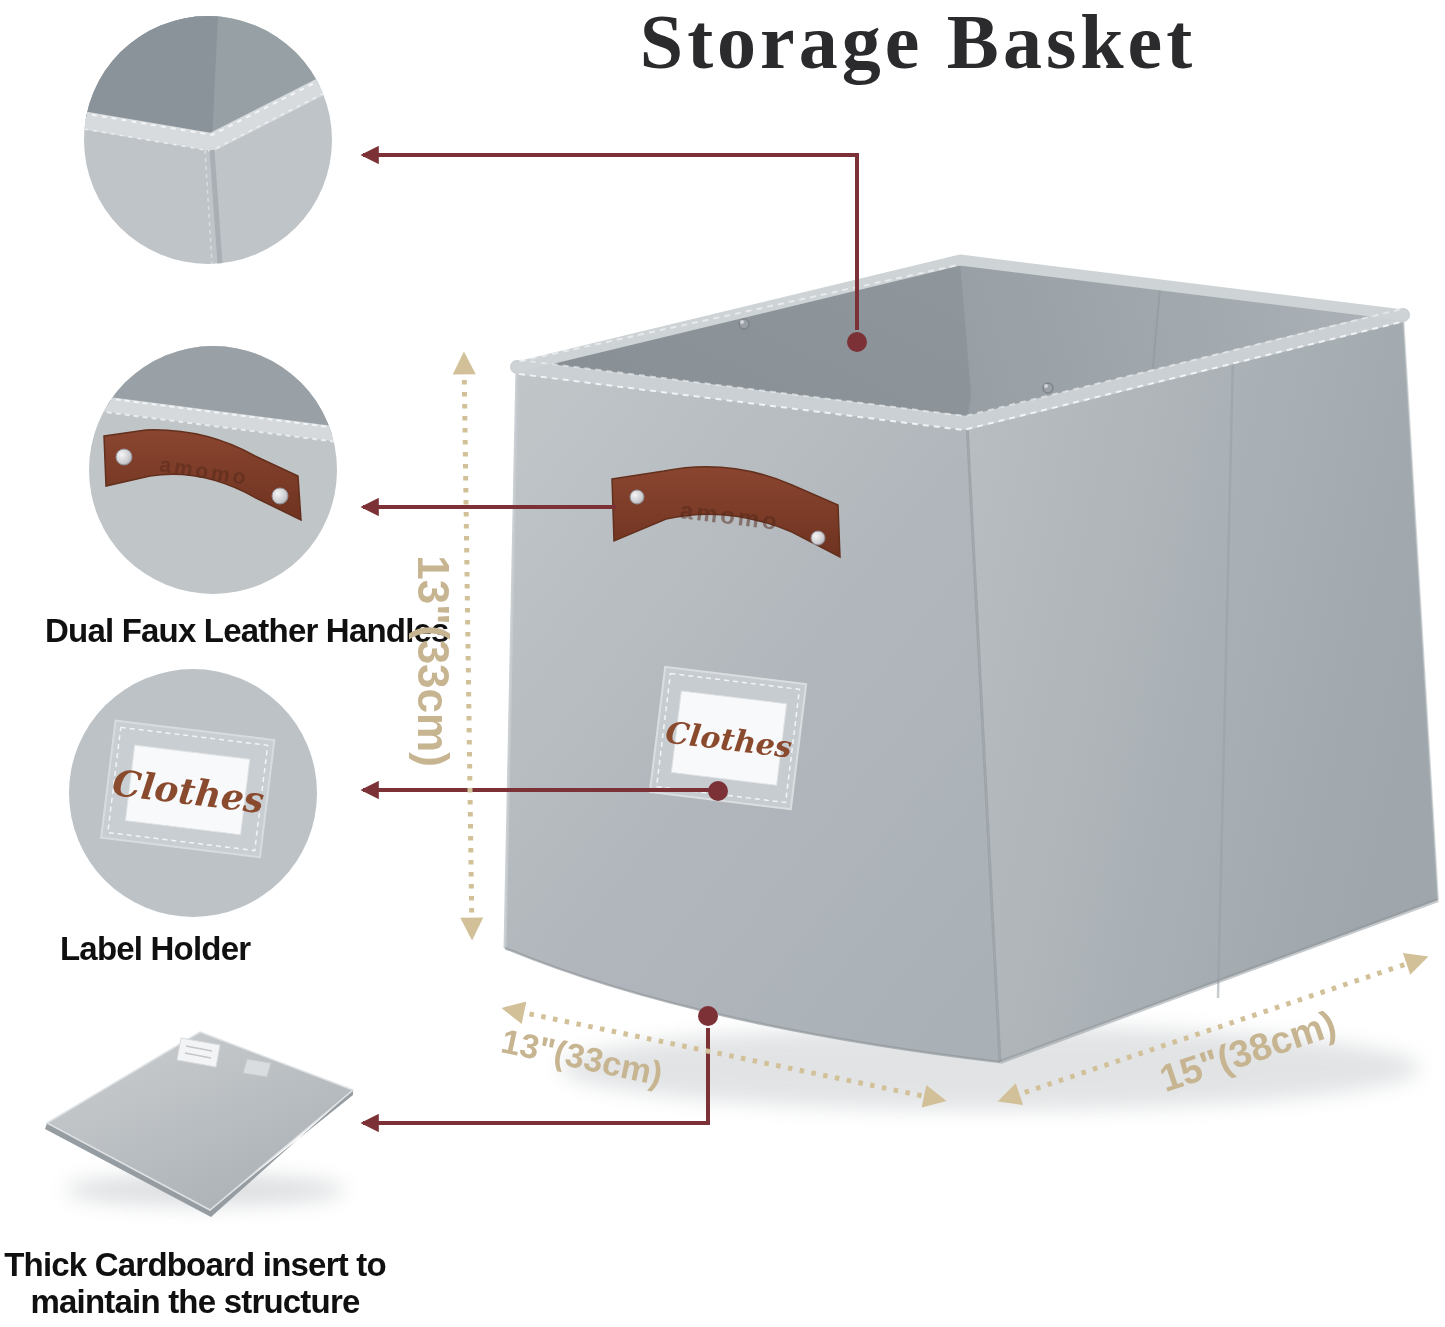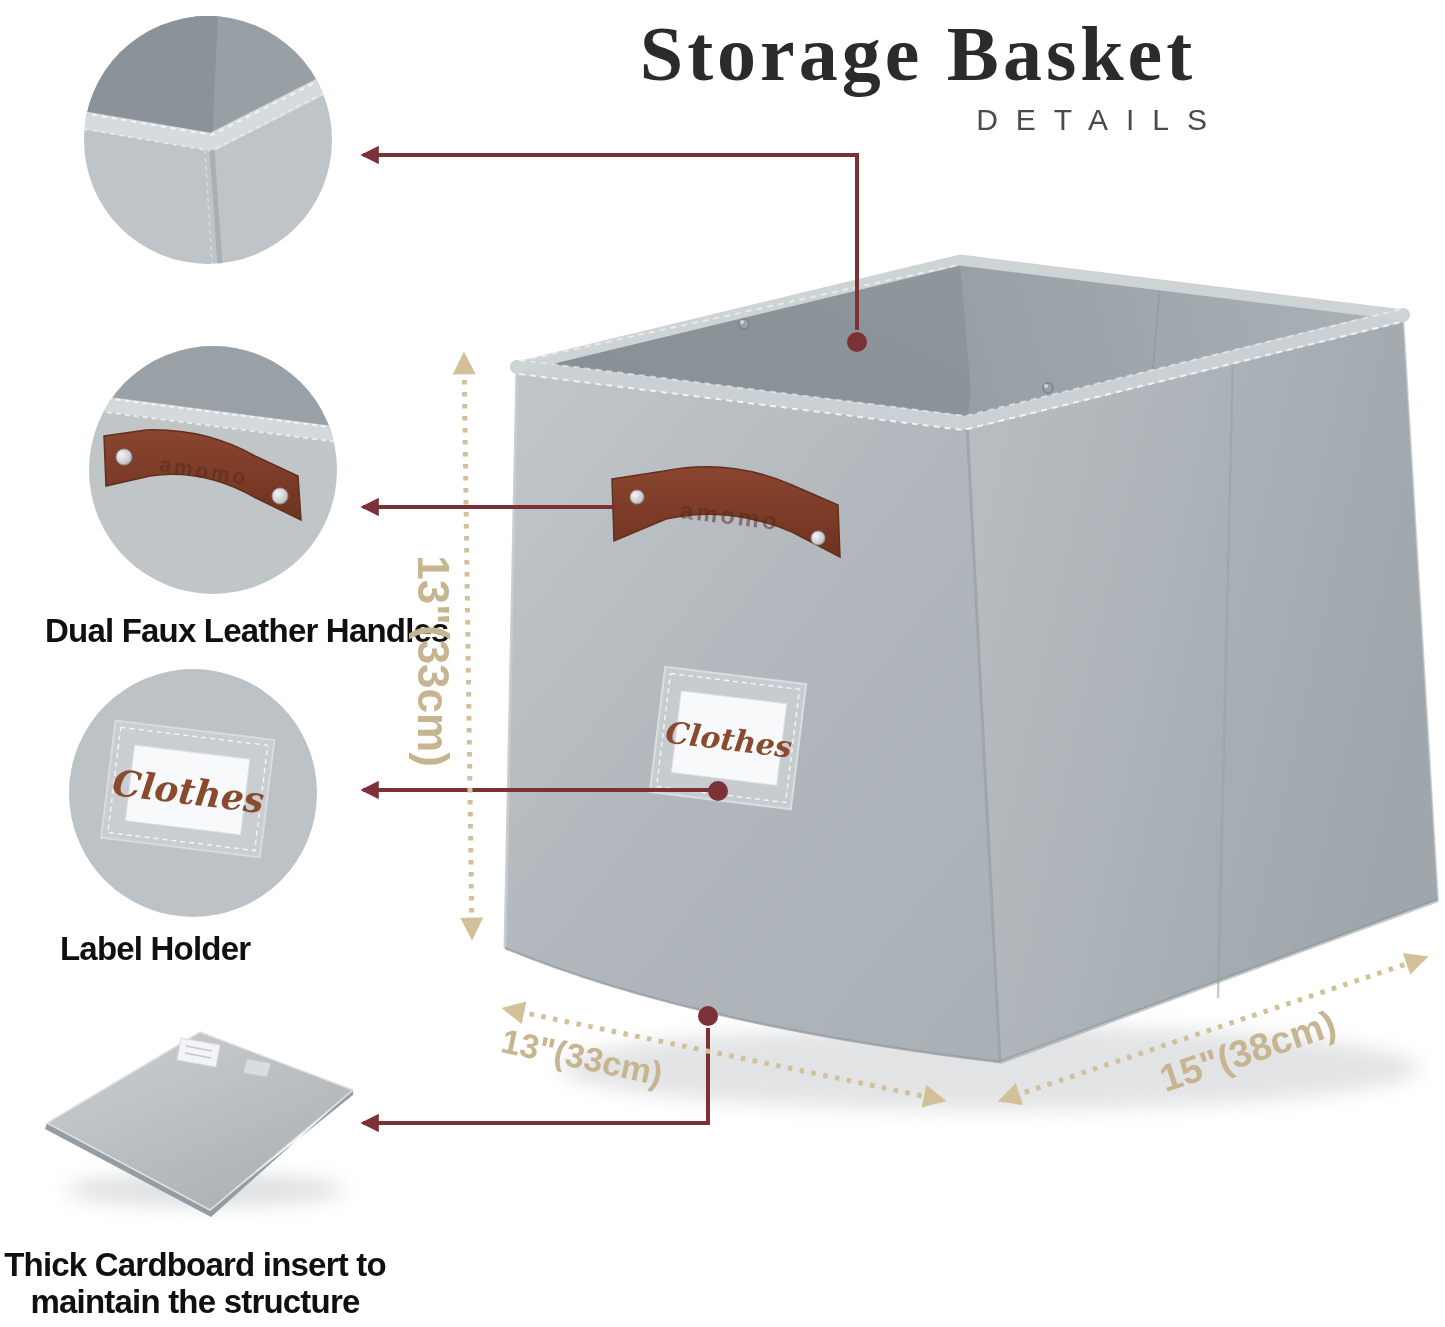--- a/index.html
+++ b/index.html
@@ -192,22 +192,21 @@
   <circle cx="718" cy="791" r="10" fill="#7b3136"></circle>
   <circle cx="708" cy="1016" r="10" fill="#7b3136"></circle>
 
   <g stroke="#d2c099" stroke-width="5" fill="none" stroke-dasharray="4.5 7.5">
     <path d="M464,356 L472,936" marker-start="url(#tanArrow)" marker-end="url(#tanArrow)"></path>
     <path d="M506,1009 L942,1100" marker-start="url(#tanArrow)" marker-end="url(#tanArrow)"></path>
     <path d="M1002,1100 L1424,958" marker-start="url(#tanArrow)" marker-end="url(#tanArrow)"></path>
   </g>
 </svg>
 
-<div class="abs page-title" style="left:518px;top:2px;width:800px;margin-top:12px;">Storage Basket</div>
-<div class="abs page-subtitle" style="left:518px;top:103px;width:707px;">DETAILS</div>
+<div class="abs page-title" style="left:518px;top:2px;width:800px;">Storage Basket</div>
 
 <div class="abs callout-label" style="left:27px;top:612px;width:420px;margin-left:18px;">Dual Faux Leather Handles</div>
 <div class="abs callout-label" style="left:60px;top:930px;width:300px;">Label Holder</div>
 <div class="abs callout-label" style="left:0px;top:1246px;width:390px;text-align:center;line-height:37px;">
   <div>Thick Cardboard insert to</div>
   <div>maintain the structure</div>
 </div>
 
 <div class="abs dim-label" style="left:283px;top:636px;width:300px;font-size:44px;transform:rotate(90deg);">13"(33cm)</div>
 <div class="abs dim-label" style="left:432px;top:1038px;width:300px;font-size:34px;transform:rotate(12deg);">13"(33cm)</div>

